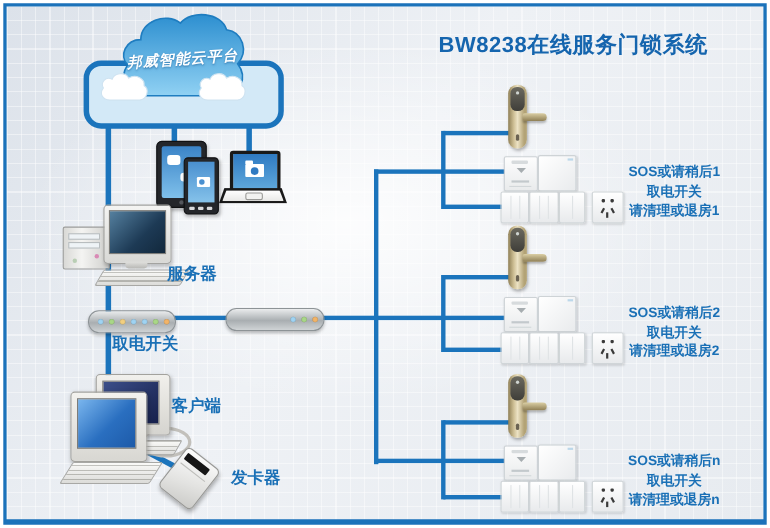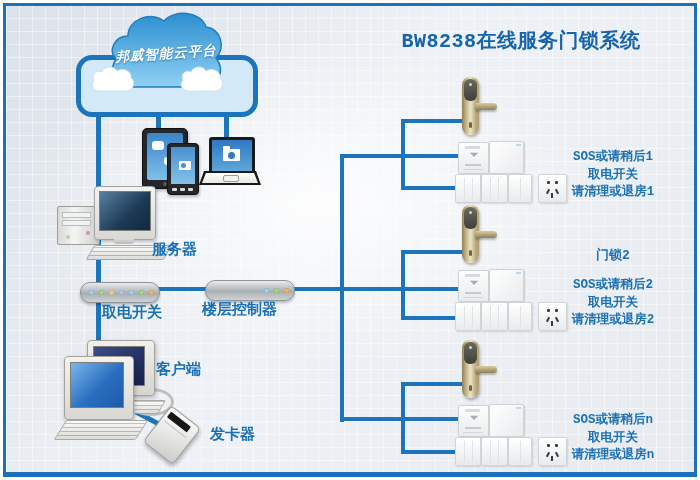--- a/index.html
+++ b/index.html
@@ -1,18 +1,18 @@
 <!DOCTYPE html>
 <html><head>
 <meta charset="utf-8">
 <style>
   html,body { margin:0; padding:0; background:#fff; }
   .stage {
     position:relative; width:700px; height:480px; overflow:hidden; background:#ffffff;
-    font-family:Liberation Mono, monospace;
+    font-family:Liberation Sans, sans-serif;
   }
   .bg {
     position:absolute; inset:6px;
     background:
       radial-gradient(ellipse 60% 50% at 45% 42%, rgba(255,255,255,.85), rgba(255,255,255,0) 70%),
       repeating-linear-gradient(0deg, rgba(255,255,255,.45) 0 1px, rgba(255,255,255,0) 1px 13px),
       repeating-linear-gradient(90deg, rgba(255,255,255,.45) 0 1px, rgba(255,255,255,0) 1px 13px),
       linear-gradient(125deg, #dce2ea 0%, #eef1f5 45%, #e7ebf0 100%);
   }
   .frame {
@@ -202,21 +202,20 @@
     <div class="led" style="left:48px;background:#9fd3f2;"></div>
     <div class="led" style="left:58px;background:#a9d787;"></div>
     <div class="led" style="left:68px;background:#f2b468;"></div>
   </div>
   <div class="label" style="left:102px;top:303px;">取电开关</div>
   <div class="pill" style="left:205px;top:280px;width:88px;">
     <div class="led" style="left:58px;background:#9fd3f2;"></div>
     <div class="led" style="left:68px;background:#a9d787;"></div>
     <div class="led" style="left:78px;background:#f2b468;"></div>
   </div>
-  <div class="label" style="left:202px;top:300px;">楼层控制器</div>
 
   <div class="cable"></div>
   <div class="c-mon c-back">
       <div class="scr"></div>
     </div>
   <div class="kb" style="left:126px;top:400px;width:34px;height:12px;transform:skewX(-30deg);"></div>
   <div class="c-mon c-front">
       <div class="scr"></div>
     </div>
   <div class="kb" style="left:60px;top:420px;width:80px;height:18px;transform:skewX(-32deg);z-index:7;"></div>
@@ -303,21 +302,20 @@
           <div class="rk" style="left:11px;"></div>
         </div>
       <div class="sw-panel" style="left:83px;width:27px;">
         <div class="sk-d" style="left:8px;top:6px;"></div>
           <div class="sk-d" style="left:16px;top:6px;"></div>
         <div class="sk-p" style="left:8px;top:14px;transform:rotate(28deg);"></div>
         <div class="sk-p" style="left:17px;top:14px;transform:rotate(-28deg);"></div>
         <div class="sk-p" style="left:12px;top:18px;"></div>
       </div>
     </div>
-    <div class="g-lock-label">门锁2</div>
     <div class="g-line g-sos">SOS或请稍后2</div>
     <div class="g-line g-power">取电开关</div>
     <div class="g-line g-clean">请清理或退房2</div>
   </div>
 
   <div class="lock-group" style="top:340px;">
     <div class="door-lock">
       <div class="plate"></div>
         <div class="reader"></div>
         <div class="rdot"></div>

